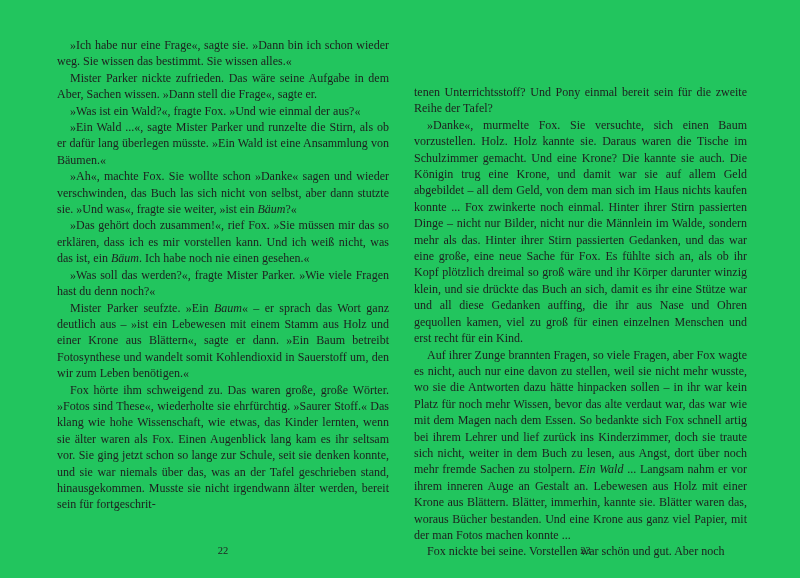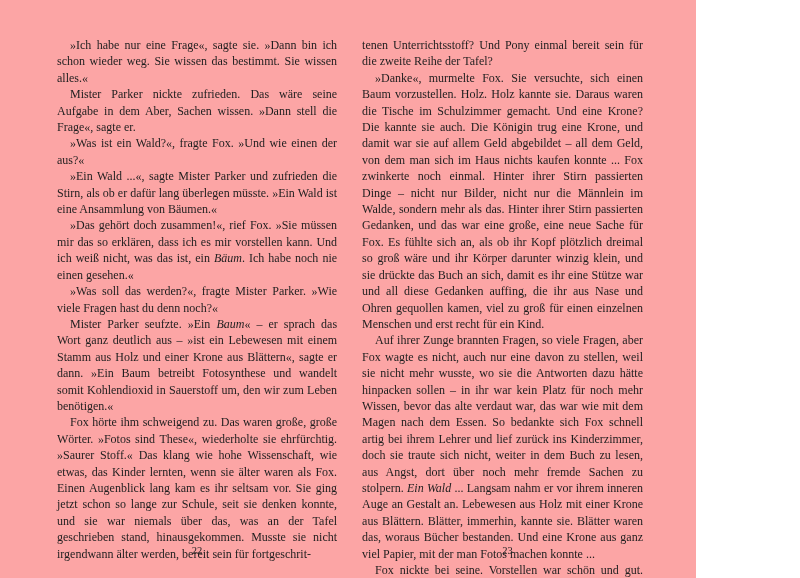--- a/index.html
+++ b/index.html
@@ -4,61 +4,62 @@
 <style>
   * { margin: 0; padding: 0; box-sizing: border-box; }
   html, body { background: #ffffff; }
   body {
     width: 800px; height: 578px;
     font-family: "Liberation Serif", "DejaVu Serif", serif;
     color: #1e1e1e;
     overflow: hidden;
   }
   .spread {
-    width: 696px; height: 578px;
+    width: 800px; height: 578px;
     display: flex;
-    background: #fca5a5;
+    background: #22c55e;
     justify-content: flex-end;
   }
   .page {
     position: relative;
     width: 400px; height: 578px;
   }
   .page-left  { padding: 37px 11px 0 57px; }
   .page-right { padding: 37px 53px 0 14px; }
   .page-text p {
     font-size: 12px;
     line-height: 16.4px;
     text-align: justify;
     text-indent: 13px;
     hyphens: auto;
     -webkit-hyphens: auto;
   }
-  .page-text p.no-indent { text-indent: 0; }
+  .page-text p.no-indent { text-indent: 0; margin-top: 47px; }
   .page-number {
     position: absolute;
     bottom: 22px;
     font-size: 10.5px;
     text-align: center;
     color: #222;
   }
   .page-left  .page-number { left: 57px; right: 11px; }
   .page-right .page-number { left: 24px; right: 53px; }
 </style>
 </head>
 <body>
 
 <div class="spread">
 
   <div class="page page-left">
     <div class="page-text">
         <p>»Ich habe nur eine Frage«, sagte sie. »Dann bin ich schon wieder weg. Sie wissen das bestimmt. Sie wissen alles.«</p>
         <p>Mister Parker nickte zufrieden. Das wäre seine Aufgabe in dem Aber, Sachen wissen. »Dann stell die Frage«, sagte er.</p>
-        <p>»Was ist ein Wald?«, fragte Fox. »Und wie einen der aus?«</p>
-        <p>»Ein Wald ...«, sagte Mister Parker und zufrieden die Stirn, als ob er dafür lang überlegen müsste. »Ein Wald ist eine Ansammlung von Bäumen.«</p>
+        <p>»Was ist ein Wald?«, fragte Fox. »Und wie einmal der aus?«</p>
+        <p>»Ein Wald ...«, sagte Mister Parker und runzelte die Stirn, als ob er dafür lang überlegen müsste. »Ein Wald ist eine Ansammlung von Bäumen.«</p>
+        <p>»Ah«, machte Fox. Sie wollte schon »Danke« sagen und wieder verschwinden, das Buch las sich nicht von selbst, aber dann stutzte sie. »Und was«, fragte sie weiter, »ist ein <i>Bäum</i>?«</p>
         <p>»Das gehört doch zusammen!«, rief Fox. »Sie müssen mir das so erklären, dass ich es mir vorstellen kann. Und ich weiß nicht, was das ist, ein <i>Bäum</i>. Ich habe noch nie einen gesehen.«</p>
         <p>»Was soll das werden?«, fragte Mister Parker. »Wie viele Fragen hast du denn noch?«</p>
         <p>Mister Parker seufzte. »Ein <i>Baum</i>« – er sprach das Wort ganz deutlich aus – »ist ein Lebewesen mit einem Stamm aus Holz und einer Krone aus Blättern«, sagte er dann. »Ein Baum betreibt Fotosynthese und wandelt somit Kohlendioxid in Sauerstoff um, den wir zum Leben benötigen.«</p>
         <p>Fox hörte ihm schweigend zu. Das waren große, große Wörter. »Fotos sind These«, wiederholte sie ehrfürchtig. »Saurer Stoff.« Das klang wie hohe Wissenschaft, wie etwas, das Kinder lernten, wenn sie älter waren als Fox. Einen Augenblick lang kam es ihr seltsam vor. Sie ging jetzt schon so lange zur Schule, seit sie denken konnte, und sie war niemals über das, was an der Tafel geschrieben stand, hinausgekommen. Musste sie nicht irgendwann älter werden, bereit sein für fortgeschrit-</p>
       </div>
     <div class="page-number">22</div>
   </div>
 
   <div class="page page-right">
     <div class="page-text">

